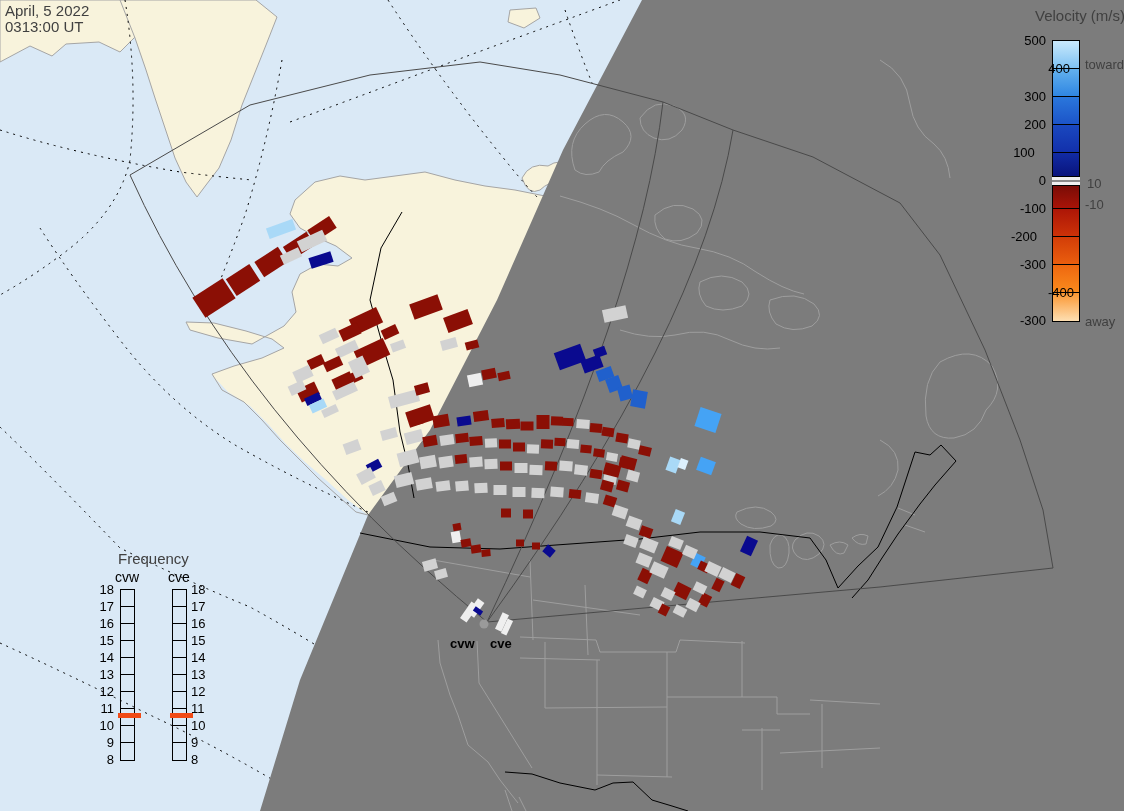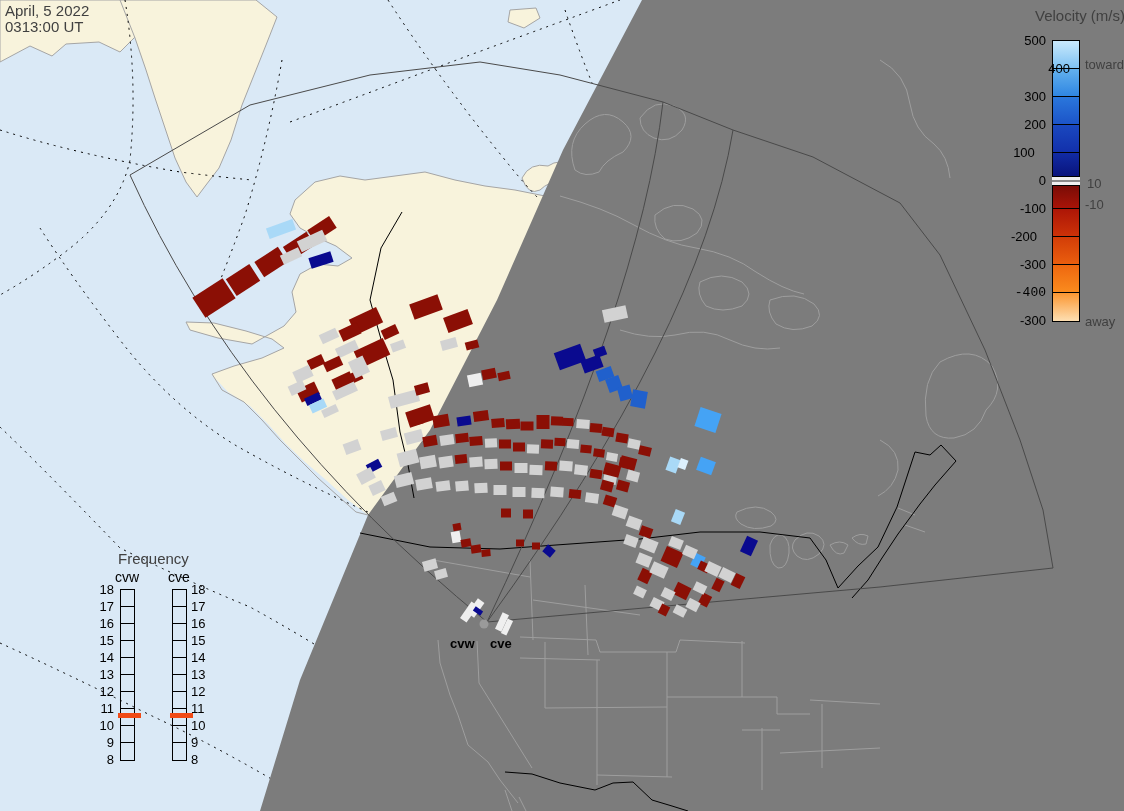--- a/index.html
+++ b/index.html
@@ -299,21 +299,21 @@
   <div id="vel-ticks">
         <div class="vel-tick" style="left: 1002px; top: 33px;">500</div>
         <div class="vel-tick" style="left: 1026px; top: 61px;">400</div>
         <div class="vel-tick" style="left: 1002px; top: 89px;">300</div>
         <div class="vel-tick" style="left: 1002px; top: 117px;">200</div>
         <div class="vel-tick" style="left: 1002px; top: 145px; text-align: center;">100</div>
         <div class="vel-tick" style="left: 1002px; top: 173px;">0</div>
         <div class="vel-tick" style="left: 1002px; top: 201px;">-100</div>
         <div class="vel-tick" style="left: 1002px; top: 229px; text-align: center;">-200</div>
         <div class="vel-tick" style="left: 1002px; top: 257px;">-300</div>
-        <div class="vel-tick" style="left: 1002px; top: 285px; font-family: Liberation Mono, monospace;">-400</div>
+        <div class="vel-tick" style="left: 1030px; top: 285px;">-400</div>
         <div class="vel-tick" style="left: 1002px; top: 313px;">-300</div>
       </div>
   <div class="lbl vel-side" style="left:1085px;top:46px">toward</div>
   <div class="lbl vel-side" style="left:1087px;top:165px">10</div>
   <div class="lbl vel-side" style="left:1085px;top:186px">-10</div>
   <div class="lbl vel-side" style="left:1085px;top:303px">away</div>
 </div>
 
 <div>
   <div class="lbl freq-title">Frequency</div>

